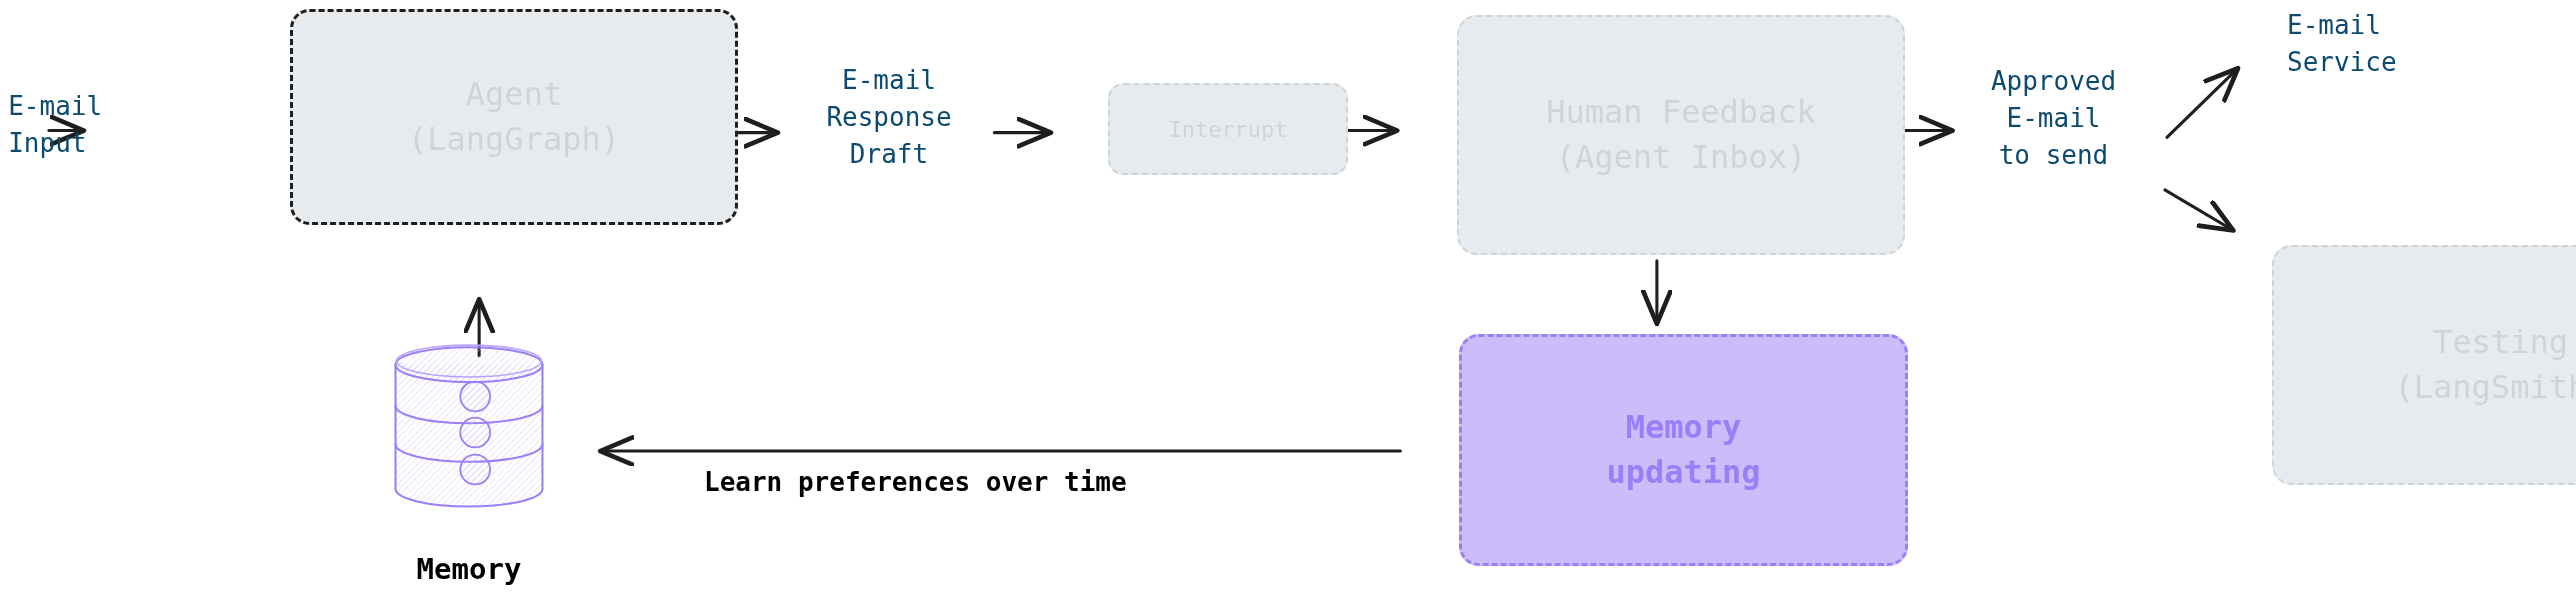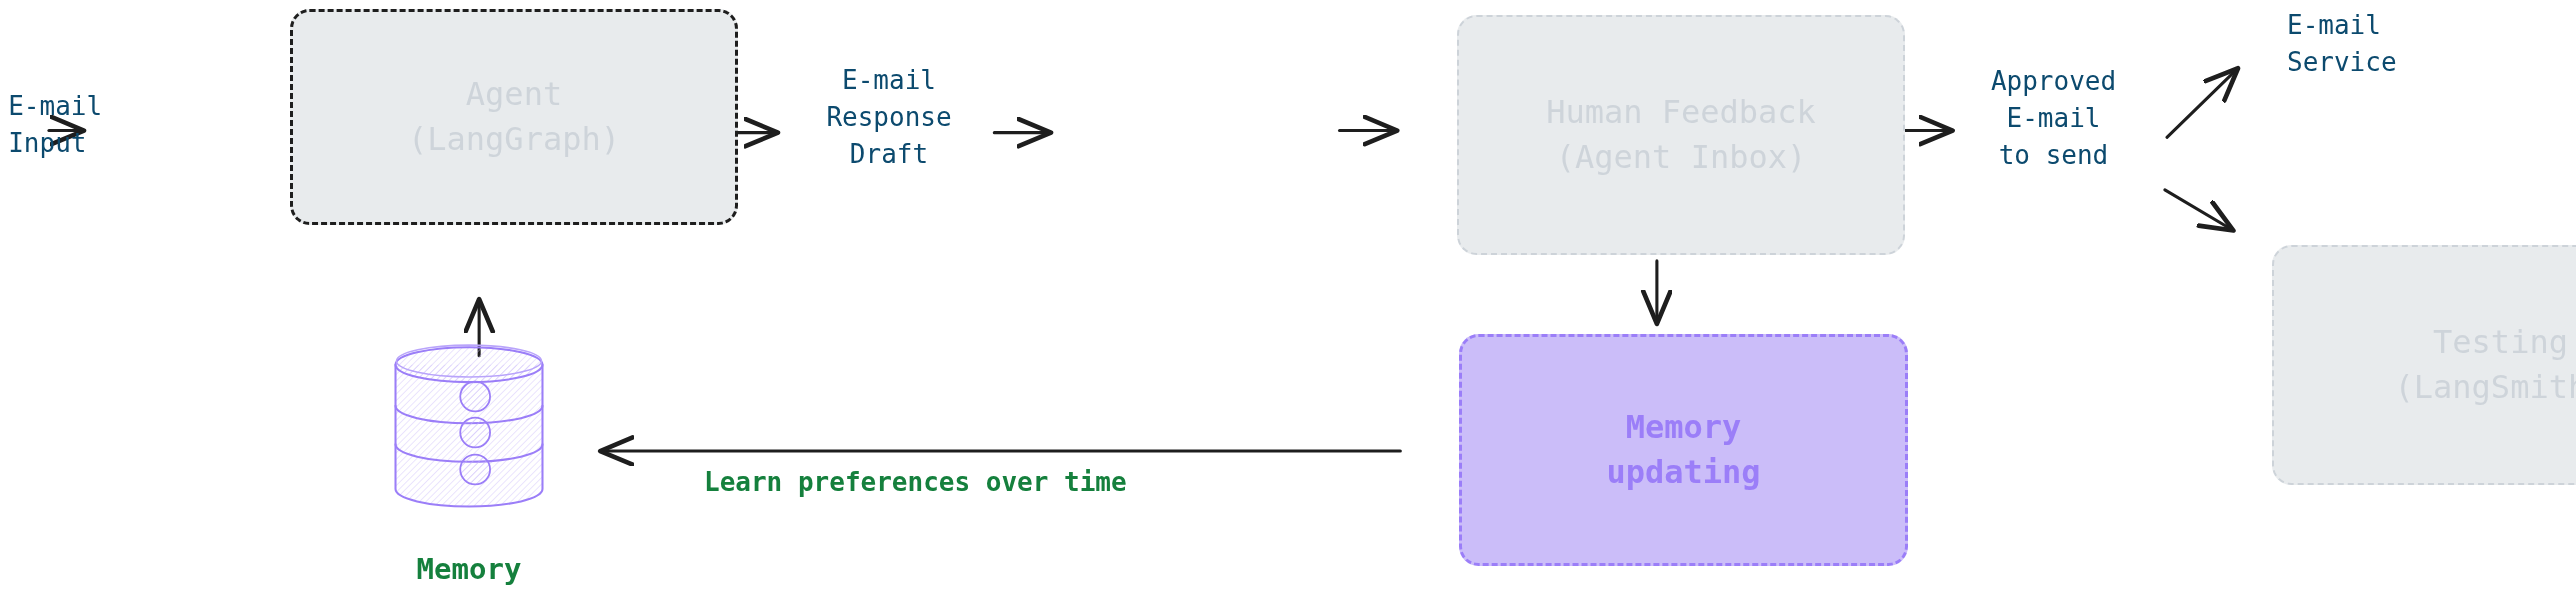--- a/index.html
+++ b/index.html
@@ -45,21 +45,21 @@
     color: #9b7ef8;
   }
   .label {
     position: absolute;
     color: #0c4a6e;
     white-space: pre-line;
     line-height: 1.42;
   }
   .label-purple {
     position: absolute;
-    color: #15803d;
+    color: #000000;
     white-space: pre-line;
     line-height: 1.42;
   }
   .edge-layer {
     position: absolute;
     left: 0;
     top: 0;
     width: 2694px;
     height: 612px;
     pointer-events: none;
@@ -138,20 +138,21 @@
     <path d="M22,203 A143,34 0 0 0 308,203" fill="none" stroke="#9b7ef8" stroke-width="4" stroke-linecap="round"></path>
 
     <circle cx="177" cy="110" r="29" fill="url(#hatch)" stroke="#9b7ef8" stroke-width="3.5"></circle>
     <circle cx="177" cy="180" r="29" fill="url(#hatch)" stroke="#9b7ef8" stroke-width="3.5"></circle>
     <circle cx="177" cy="252" r="29" fill="url(#hatch)" stroke="#9b7ef8" stroke-width="3.5"></circle>
   </svg>
 
   <div class="node node-agent" style="left:257px; top:9.3px; width:448px; height:216px; font-size:32px; line-height:1.42;">Agent
 (LangGraph)</div>
 
+  <div class="node node-gray" style="left:1075px; top:83px; width:240px; height:92px; font-size:22px; border-radius:15.5px;">Interrupt</div>
 
   <div class="node node-gray" style="left:1424px; top:15px; width:448px; height:240px; font-size:32px; line-height:1.42;">Human Feedback
 (Agent Inbox)</div>
 
   <div class="node node-purple" style="left:1426px; top:334px; width:449px; height:232px; font-size:32px; line-height:1.42; font-weight:600;">Memory
 updating</div>
 
   <div class="node node-gray" style="left:2239px; top:245px; width:457px; height:240px; font-size:32px; line-height:1.42;">Testing
 (LangSmith)</div>
 

